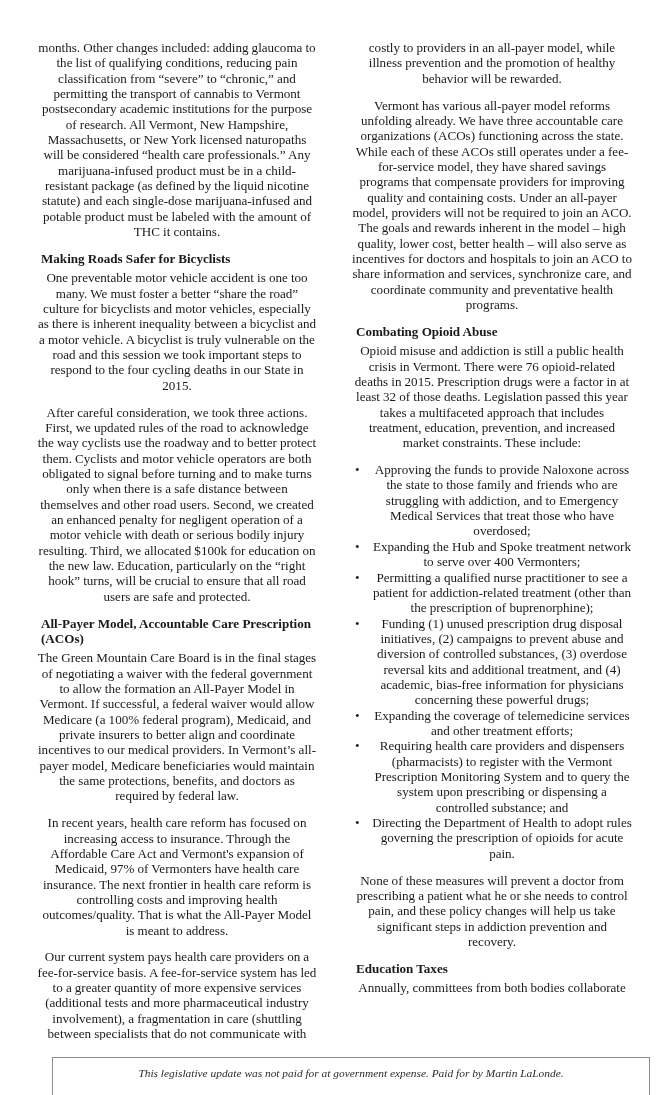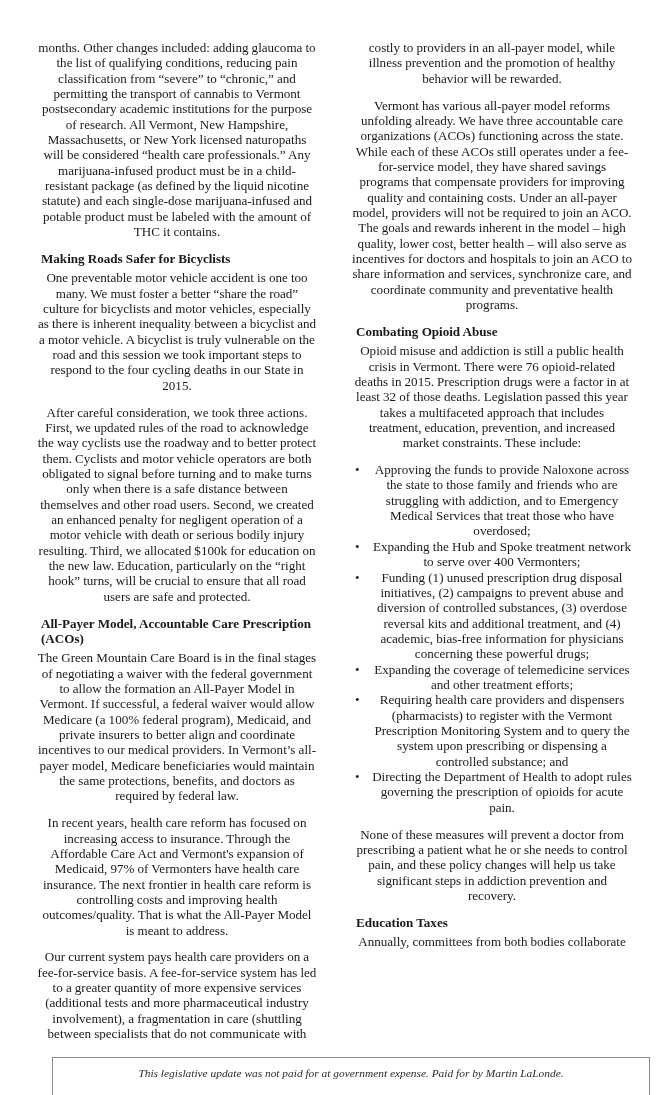--- a/index.html
+++ b/index.html
@@ -118,20 +118,21 @@
         <p class="para">Our current system pays health care providers on a fee-for-service basis. A fee-for-service system has led to a greater quantity of more expensive services (additional tests and more pharmaceutical industry involvement), a fragmentation in care (shuttling between specialists that do not communicate with each other), and a disconnect between cost and outcomes. An all-payer model aligns every insurer (Medicaid, Medicare, private insurers) under the same payment system, promotes greater flexibility for providers to coordinate patient care and invest in prevention, strives to reduce administrative burdens, and gives incentives for cost reduction through better health outcomes. Unfocused care provided in an uncoordinated fashion will be</p>
       </div>
     <div class="col col-right">
         <p class="para">costly to providers in an all-payer model, while illness prevention and the promotion of healthy behavior will be rewarded.</p>
         <p class="para">Vermont has various all-payer model reforms unfolding already. We have three accountable care organizations (ACOs) functioning across the state. While each of these ACOs still operates under a fee-for-service model, they have shared savings programs that compensate providers for improving quality and containing costs. Under an all-payer model, providers will not be required to join an ACO. The goals and rewards inherent in the model – high quality, lower cost, better health – will also serve as incentives for doctors and hospitals to join an ACO to share information and services, synchronize care, and coordinate community and preventative health programs.</p>
         <h3 class="heading">Combating Opioid Abuse</h3>
         <p class="para">Opioid misuse and addiction is still a public health crisis in Vermont.  There were 76 opioid-related deaths in 2015. Prescription drugs were a factor in at least 32 of those deaths.  Legislation passed this year takes a multifaceted approach that includes treatment, education, prevention, and increased market constraints. These include:</p>
         <ul class="bullets bullets-gap-before">
           <li>Approving the funds to provide Naloxone across the state to those family and friends who are struggling with addiction, and to Emergency Medical Services that treat those who have overdosed;</li>
           <li>Expanding the Hub and Spoke treatment network to serve over 400 Vermonters;</li>
+          <li>Permitting a qualified nurse practitioner to see a patient for addiction-related treatment (other than the prescription of buprenorphine);</li>
           <li>Funding (1) unused prescription drug disposal initiatives, (2) campaigns to prevent abuse and diversion of controlled substances, (3) overdose reversal kits and additional treatment, and (4) academic, bias-free information for physicians concerning these powerful drugs;</li>
           <li>Expanding the coverage of telemedicine services and other treatment efforts;</li>
           <li>Requiring health care providers and dispensers (pharmacists) to register with the Vermont Prescription Monitoring System and to query the system upon prescribing or dispensing a controlled substance; and</li>
           <li>Directing the Department of Health to adopt rules governing the prescription of opioids for acute pain.</li>
         </ul>
         <p class="para">None of these measures will prevent a doctor from prescribing a patient what he or she needs to control pain, and these policy changes will help us take significant steps in addiction prevention and recovery.</p>
         <h3 class="heading">Education Taxes</h3>
         <p class="para">Annually, committees from both bodies collaborate</p>
       </div>
   </div>

